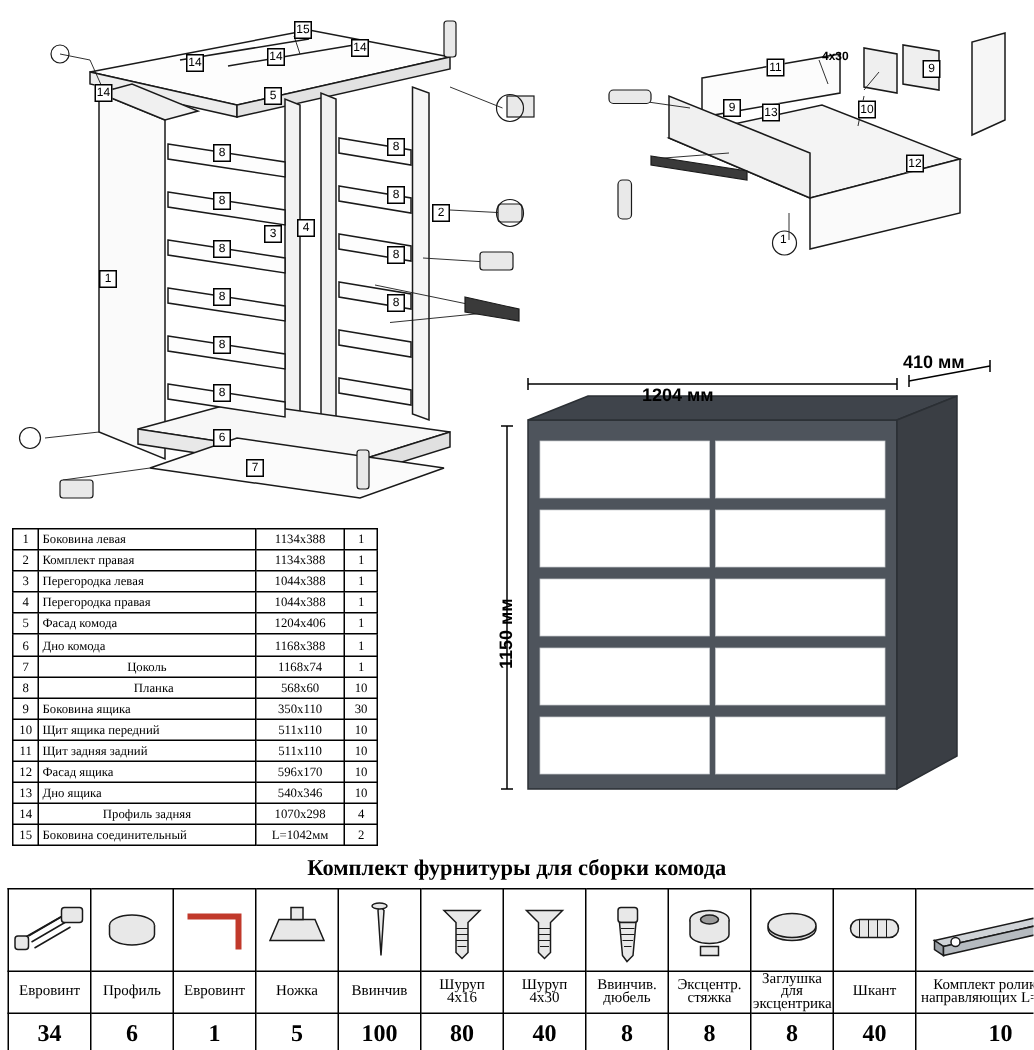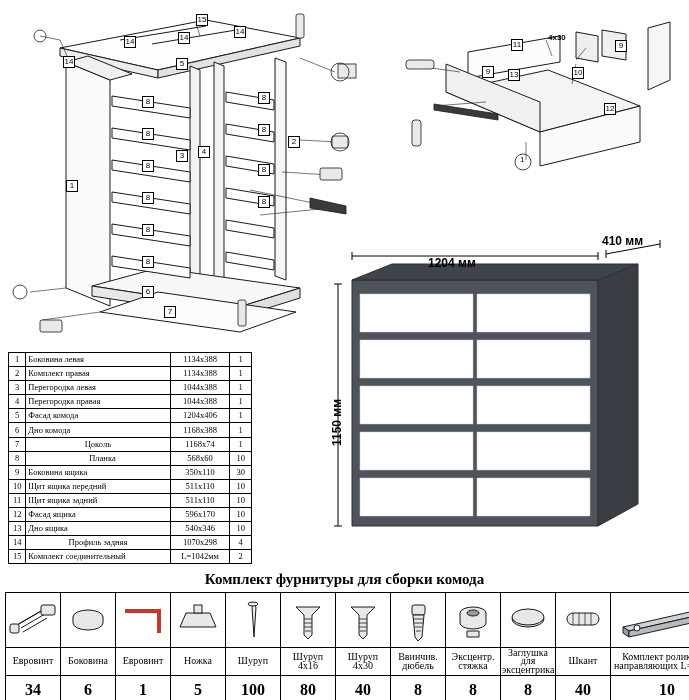--- a/index.html
+++ b/index.html
@@ -268,21 +268,21 @@
           <td class="qty">30</td>
         </tr>
         <tr>
           <td class="idx">10</td>
           <td class="nm">Щит ящика передний</td>
           <td class="dim">511х110</td>
           <td class="qty">10</td>
         </tr>
         <tr>
           <td class="idx">11</td>
-          <td class="nm">Щит ящика задний</td>
+          <td class="nm">Щит задняя задний</td>
           <td class="dim">511х110</td>
           <td class="qty">10</td>
         </tr>
         <tr>
           <td class="idx">12</td>
           <td class="nm">Фасад ящика</td>
           <td class="dim">596х170</td>
           <td class="qty">10</td>
         </tr>
         <tr>
@@ -292,21 +292,21 @@
           <td class="qty">10</td>
         </tr>
         <tr>
           <td class="idx">14</td>
           <td class="nm" style="text-align: center;">Профиль задняя</td>
           <td class="dim">1070х298</td>
           <td class="qty">4</td>
         </tr>
         <tr>
           <td class="idx">15</td>
-          <td class="nm">Комплект соединительный</td>
+          <td class="nm">Боковина соединительный</td>
           <td class="dim">L=1042мм</td>
           <td class="qty">2</td>
         </tr>
       </tbody>
   </table>
 
   <div class="abs" id="dresser">
     <svg width="355" height="330" viewBox="0 0 355 330">
 
       <g stroke="#000" stroke-width="1" fill="none">
@@ -482,24 +482,24 @@
                   <polygon points="12,34 92,16 92,22 12,40" fill="#b5babf"></polygon>
                   <circle cx="20" cy="31" r="3" fill="#fff"></circle>
                   <circle cx="80" cy="17" r="3" fill="#fff"></circle>
                 </g>
               </svg>
             </div>
           </td>
         </tr>
       <tr class="nm" id="hw-names">
           <td>Евровинт</td>
-          <td>Боковина</td>
+          <td>Профиль</td>
           <td>Евровинт</td>
           <td>Ножка</td>
-          <td>Шуруп</td>
+          <td>Ввинчив</td>
           <td>Шуруп 4х16</td>
           <td>Шуруп 4х30</td>
           <td>Ввинчив. дюбель</td>
           <td>Эксцентр. стяжка</td>
           <td>Заглушка для эксцентрика</td>
           <td>Шкант</td>
           <td>Комплект роликовых направляющих L=350мм</td>
         </tr>
       <tr class="qty" id="hw-qtys">
           <td>34</td>

